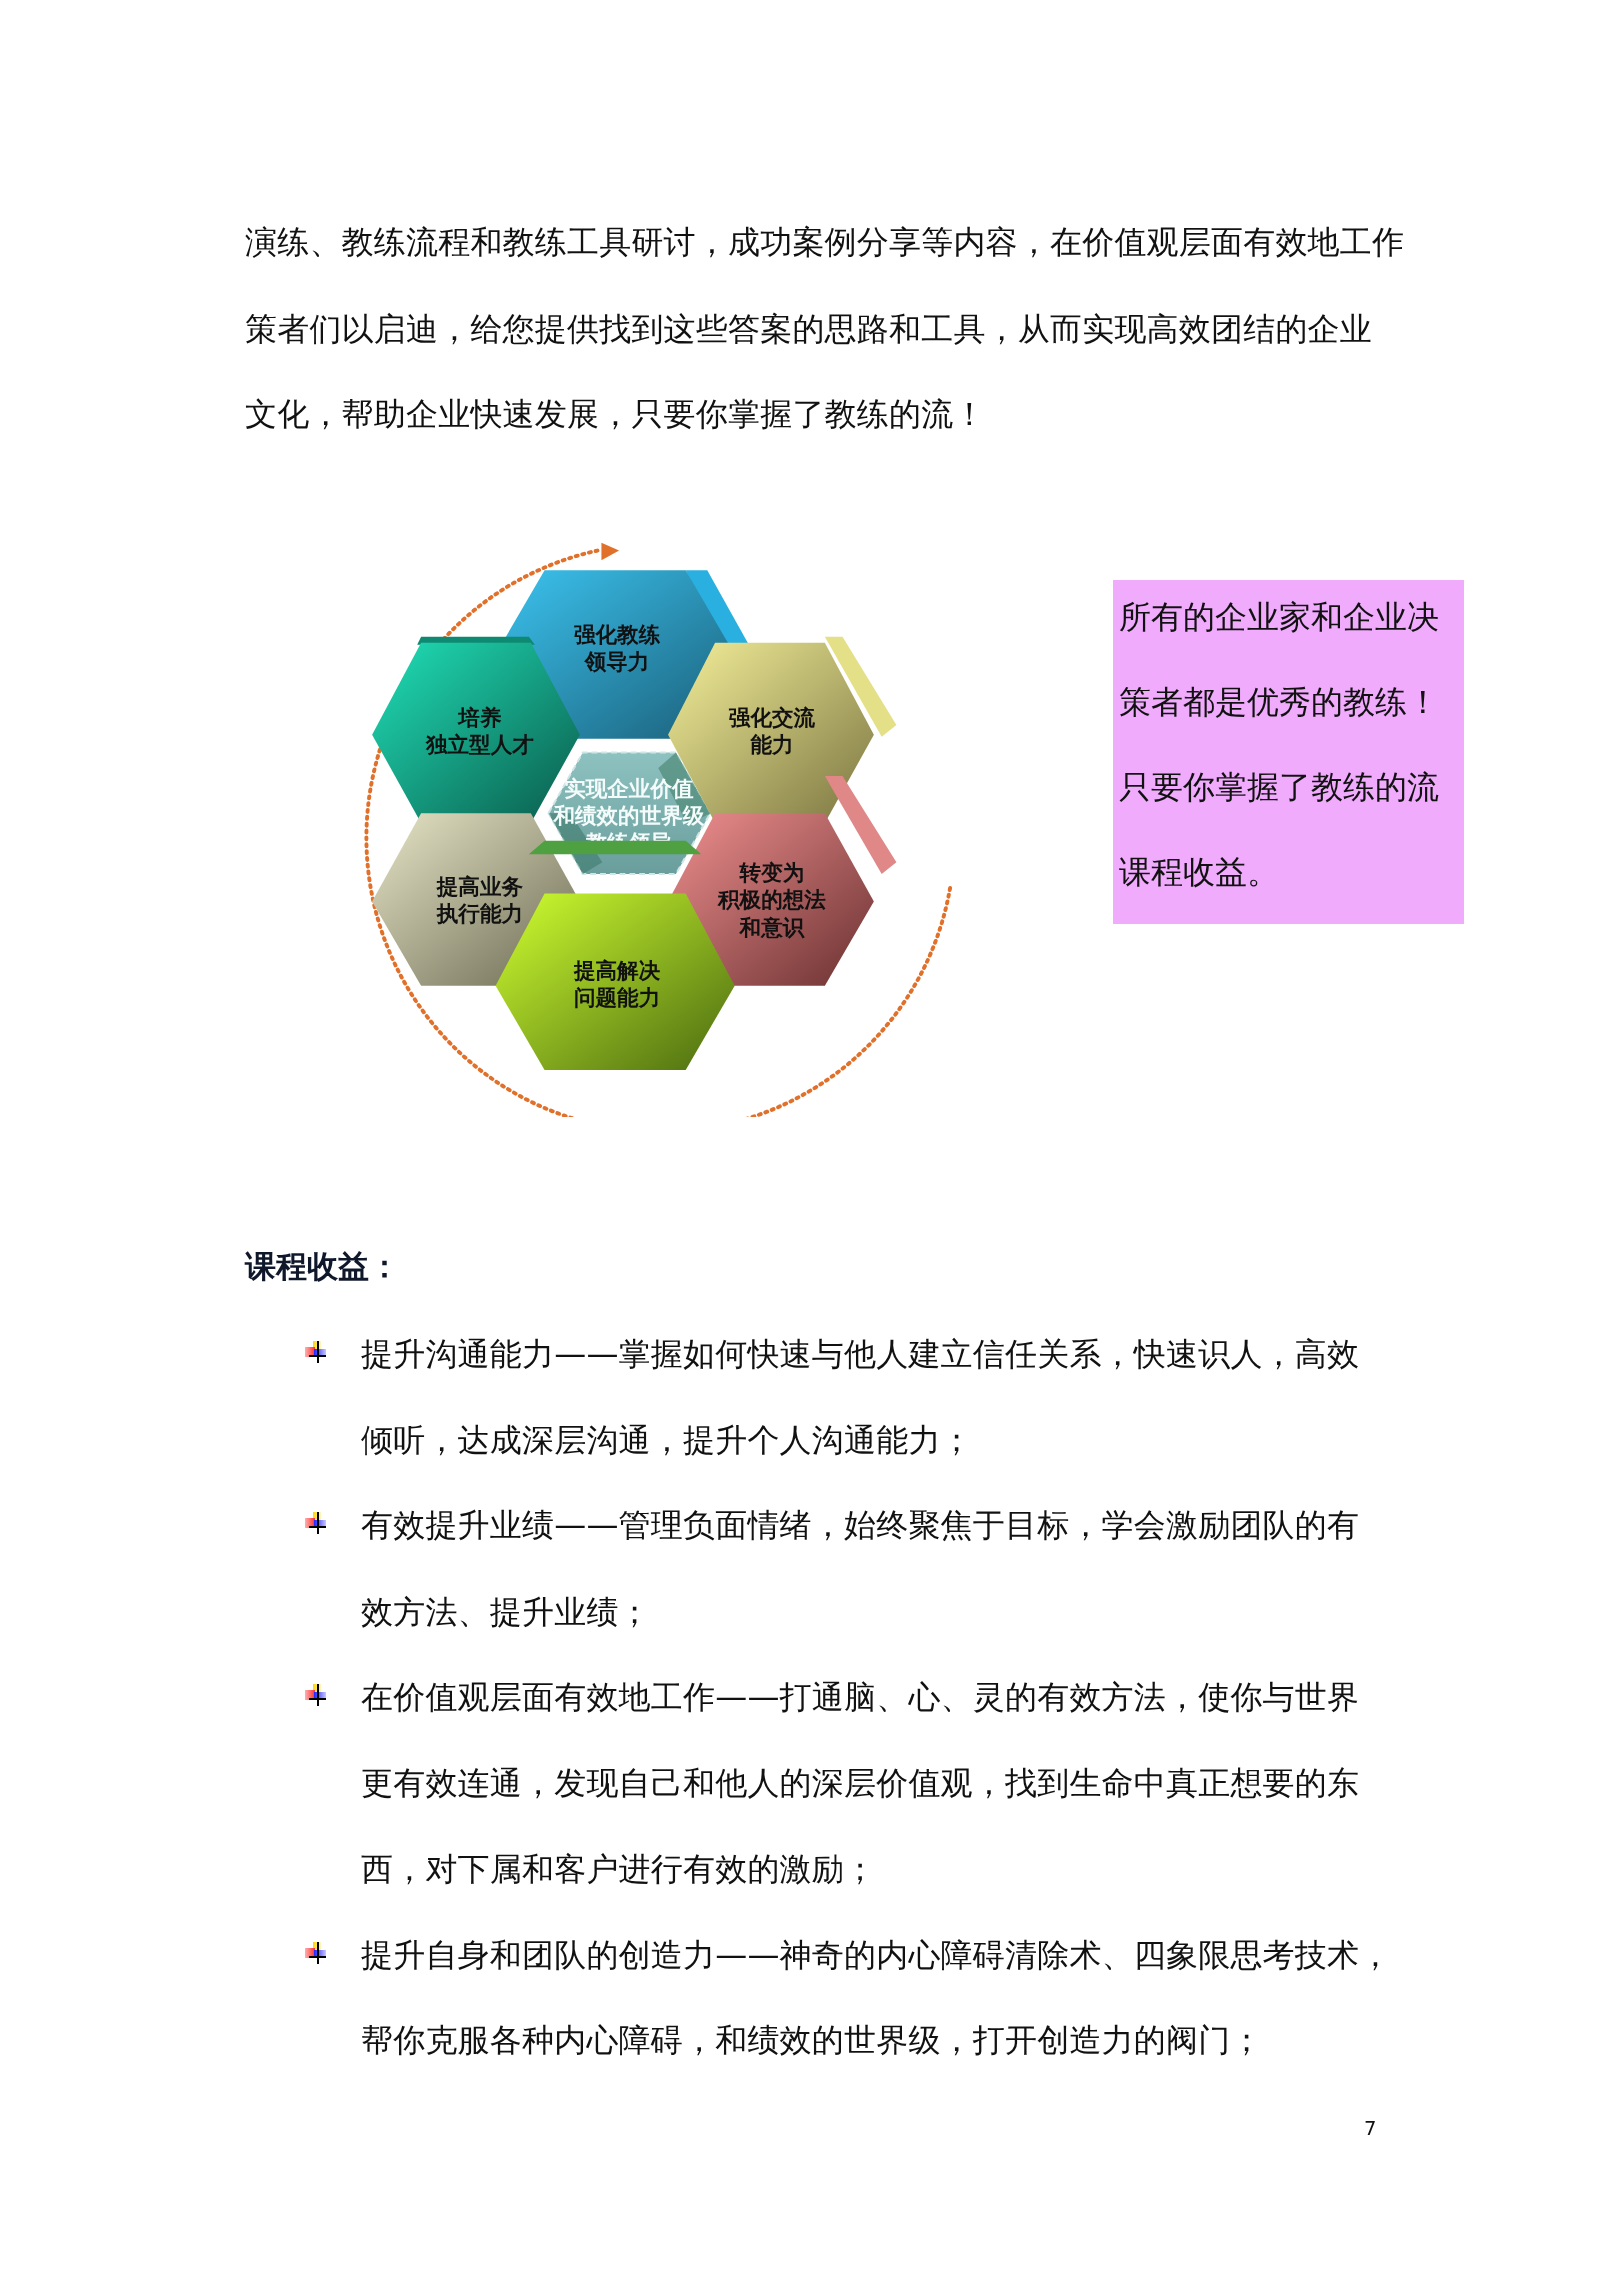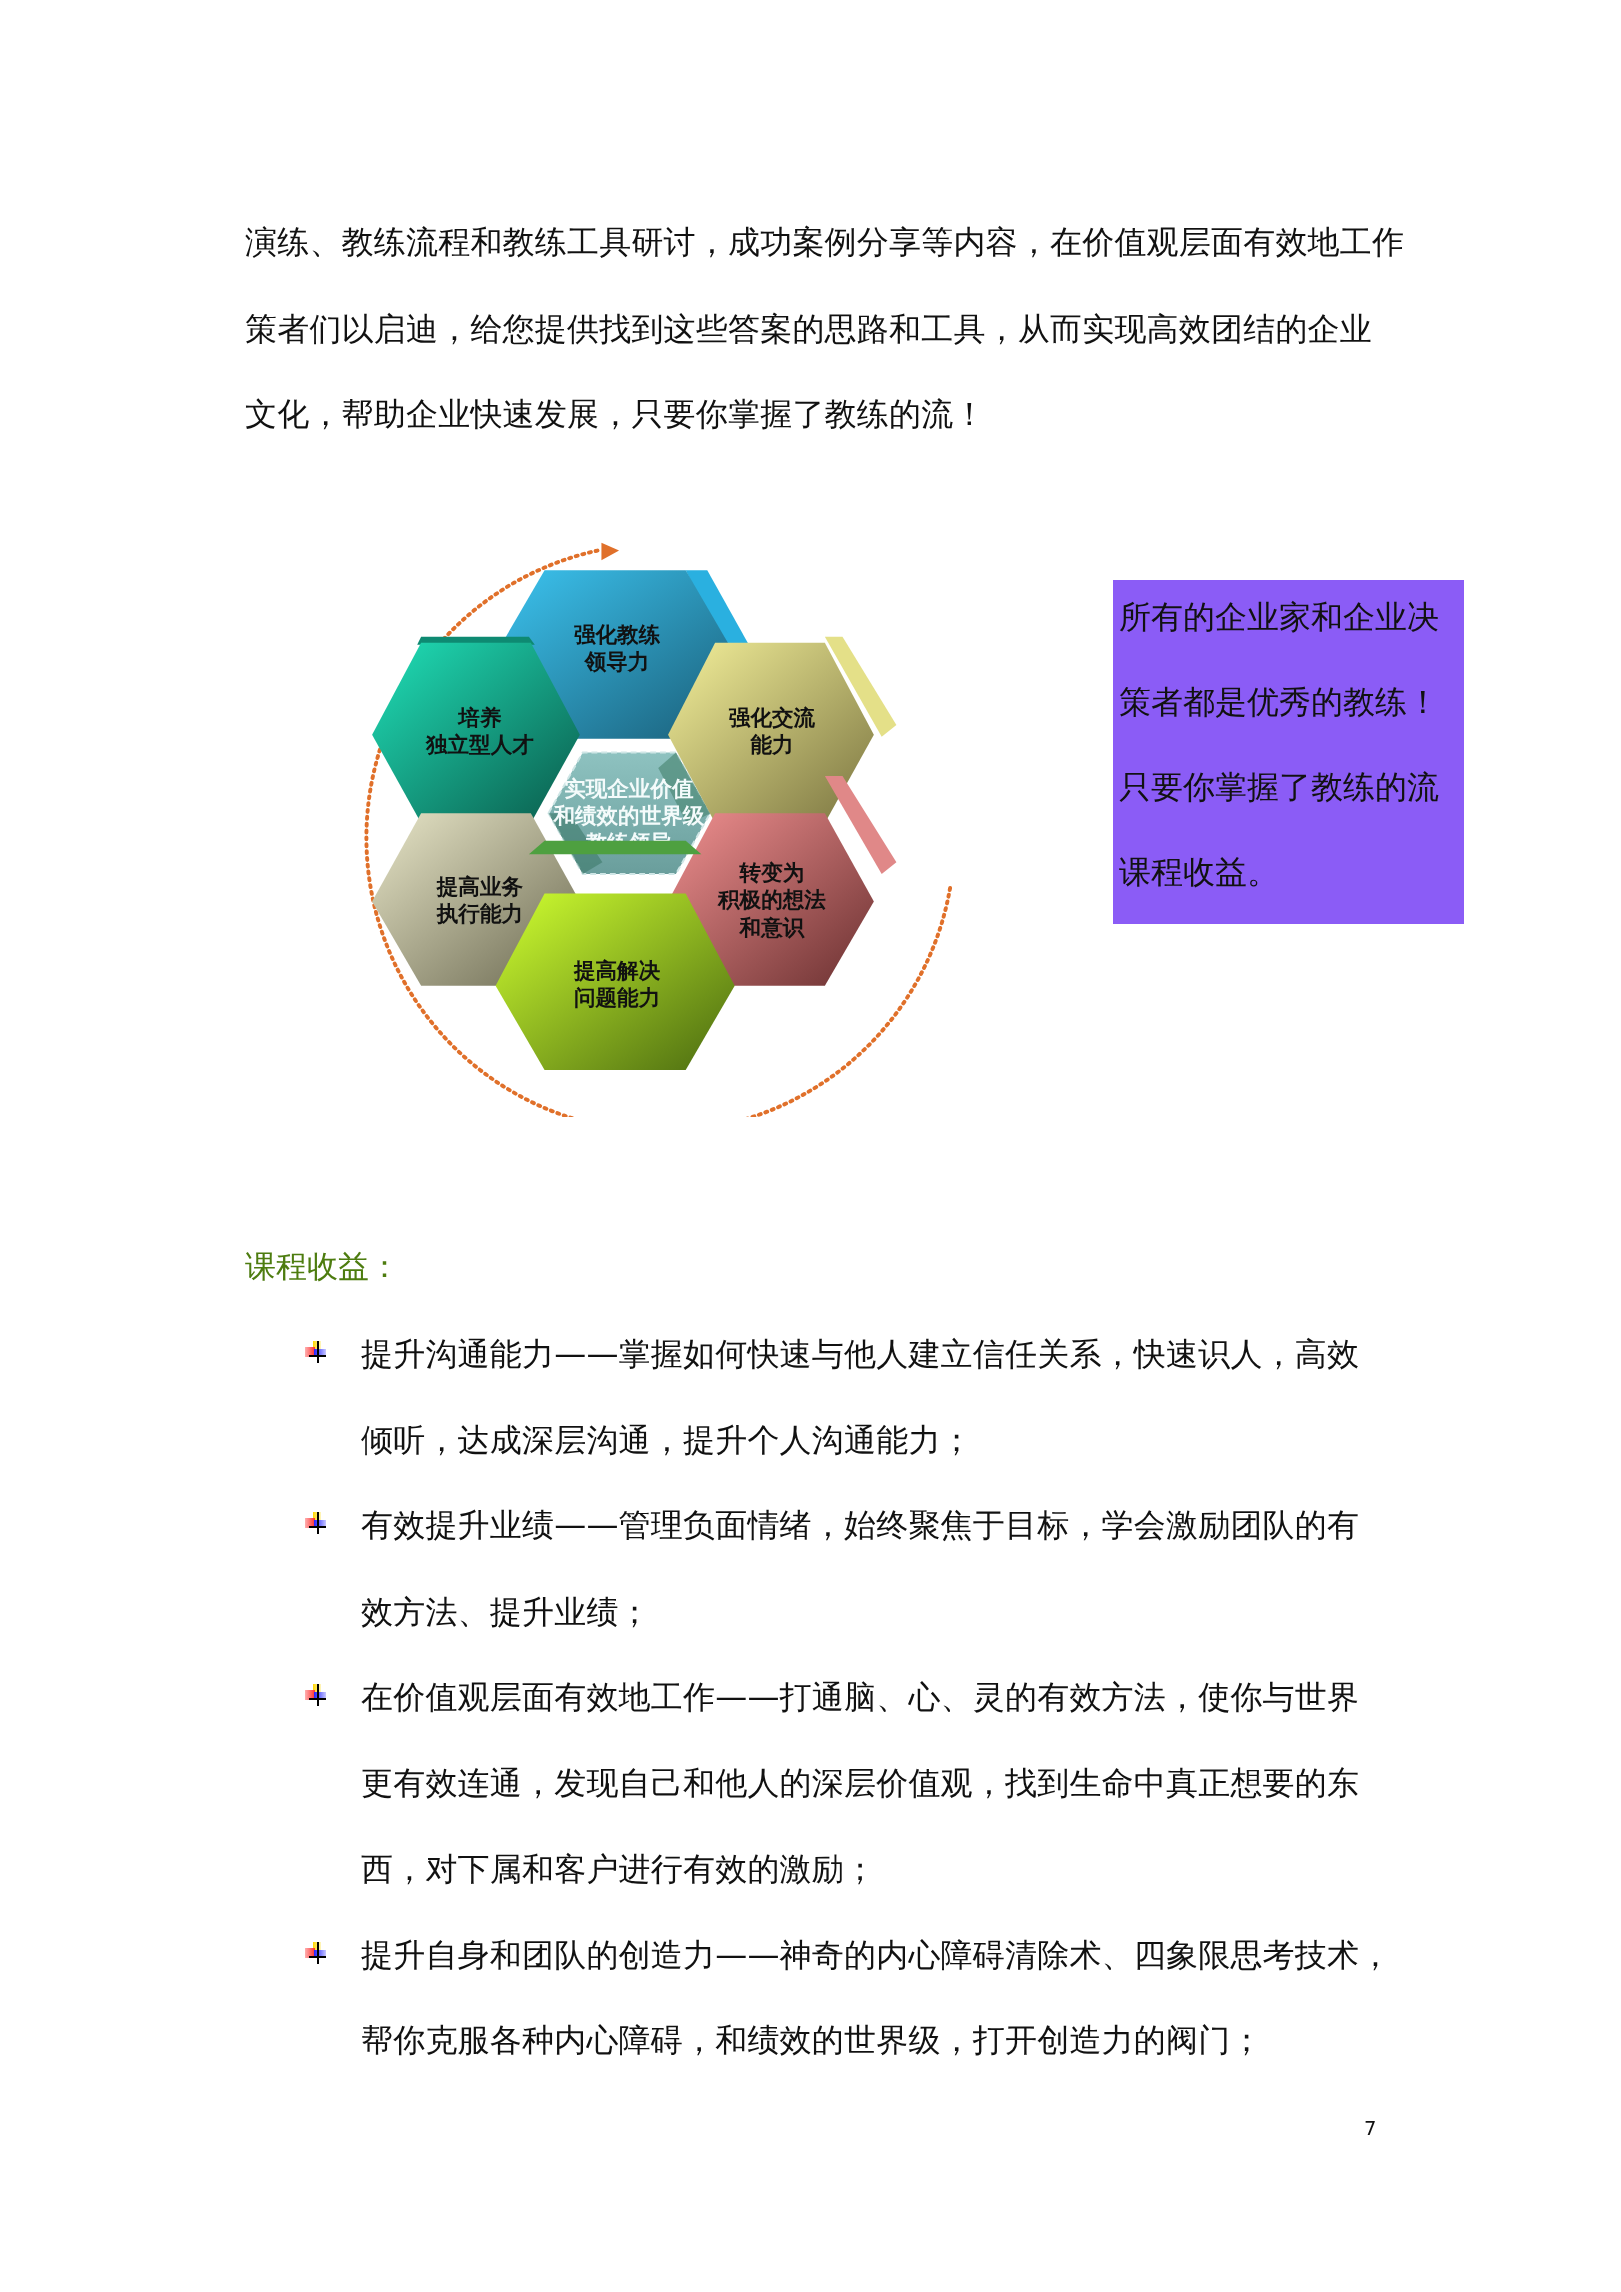--- a/index.html
+++ b/index.html
@@ -3,23 +3,23 @@
 <meta charset="utf-8">
 <style>
   html, body { margin: 0; padding: 0; background: #ffffff; }
   body { width: 1621px; height: 2293px; position: relative; overflow: hidden;
          font-family: "DejaVu Sans", "Liberation Sans", sans-serif; color: #111; }
   .line { position: absolute; left: 245px; font-size: 32px; line-height: 39px; white-space: nowrap; letter-spacing: 0.2px; }
   .diagram { position: absolute; left: 323px; top: 529px; width: 647px; height: 588px; }
   .diagram svg { width: 647px; height: 588px; display: block; }
   .hex-label { font-family: "DejaVu Serif", "Liberation Serif", serif; font-weight: bold; font-size: 22px; fill: #111; text-anchor: middle; }
   .hex-label.center { fill: #f4fbfb; font-size: 22px; }
-  .callout { position: absolute; left: 1113px; top: 580px; width: 351px; height: 344px; background: #8b5cf6; }
+  .callout { position: absolute; left: 1113px; top: 580px; width: 351px; height: 344px; background: #f0abfc; }
   .callout .cl { position: absolute; left: 5.9px; font-size: 32px; line-height: 39px; white-space: nowrap; }
-  .heading { position: absolute; left: 245px; top: 1247px; font-size: 31px; font-weight: normal; color: #4d7c0f; line-height: 39px; }
+  .heading { position: absolute; left: 245px; top: 1247px; font-size: 31px; font-weight: bold; color: #0f172a; line-height: 39px; }
   .bullet-icon { position: absolute; width: 21.6px; height: 21.6px; }
   .bullet-icon .y { position: absolute; left: 7.8px; top: 0; width: 7.8px; height: 9.8px; background: linear-gradient(to right, #ffd700, #fff6c0); }
   .bullet-icon .r { position: absolute; left: 0; top: 5.9px; width: 9.8px; height: 9.8px; background: linear-gradient(to right, #ffb0b0, #ff3030); }
   .bullet-icon .b { position: absolute; left: 8.8px; top: 7.8px; width: 11.8px; height: 7.8px; background: linear-gradient(to right, #2020ff, #c8c8ff); }
   .bullet-icon .v { position: absolute; left: 11.8px; top: 0; width: 2px; height: 21.6px; background: #000; }
   .bullet-icon .h { position: absolute; left: 3.9px; top: 13.7px; width: 16.7px; height: 2px; background: #000; }
   .bline { position: absolute; left: 361px; font-size: 32px; line-height: 39px; white-space: nowrap; letter-spacing: 0.2px; }
   .page-num { position: absolute; left: 1364px; top: 2117px; font-size: 19.6px; line-height: 23.5px; }
 </style>
 </head>

